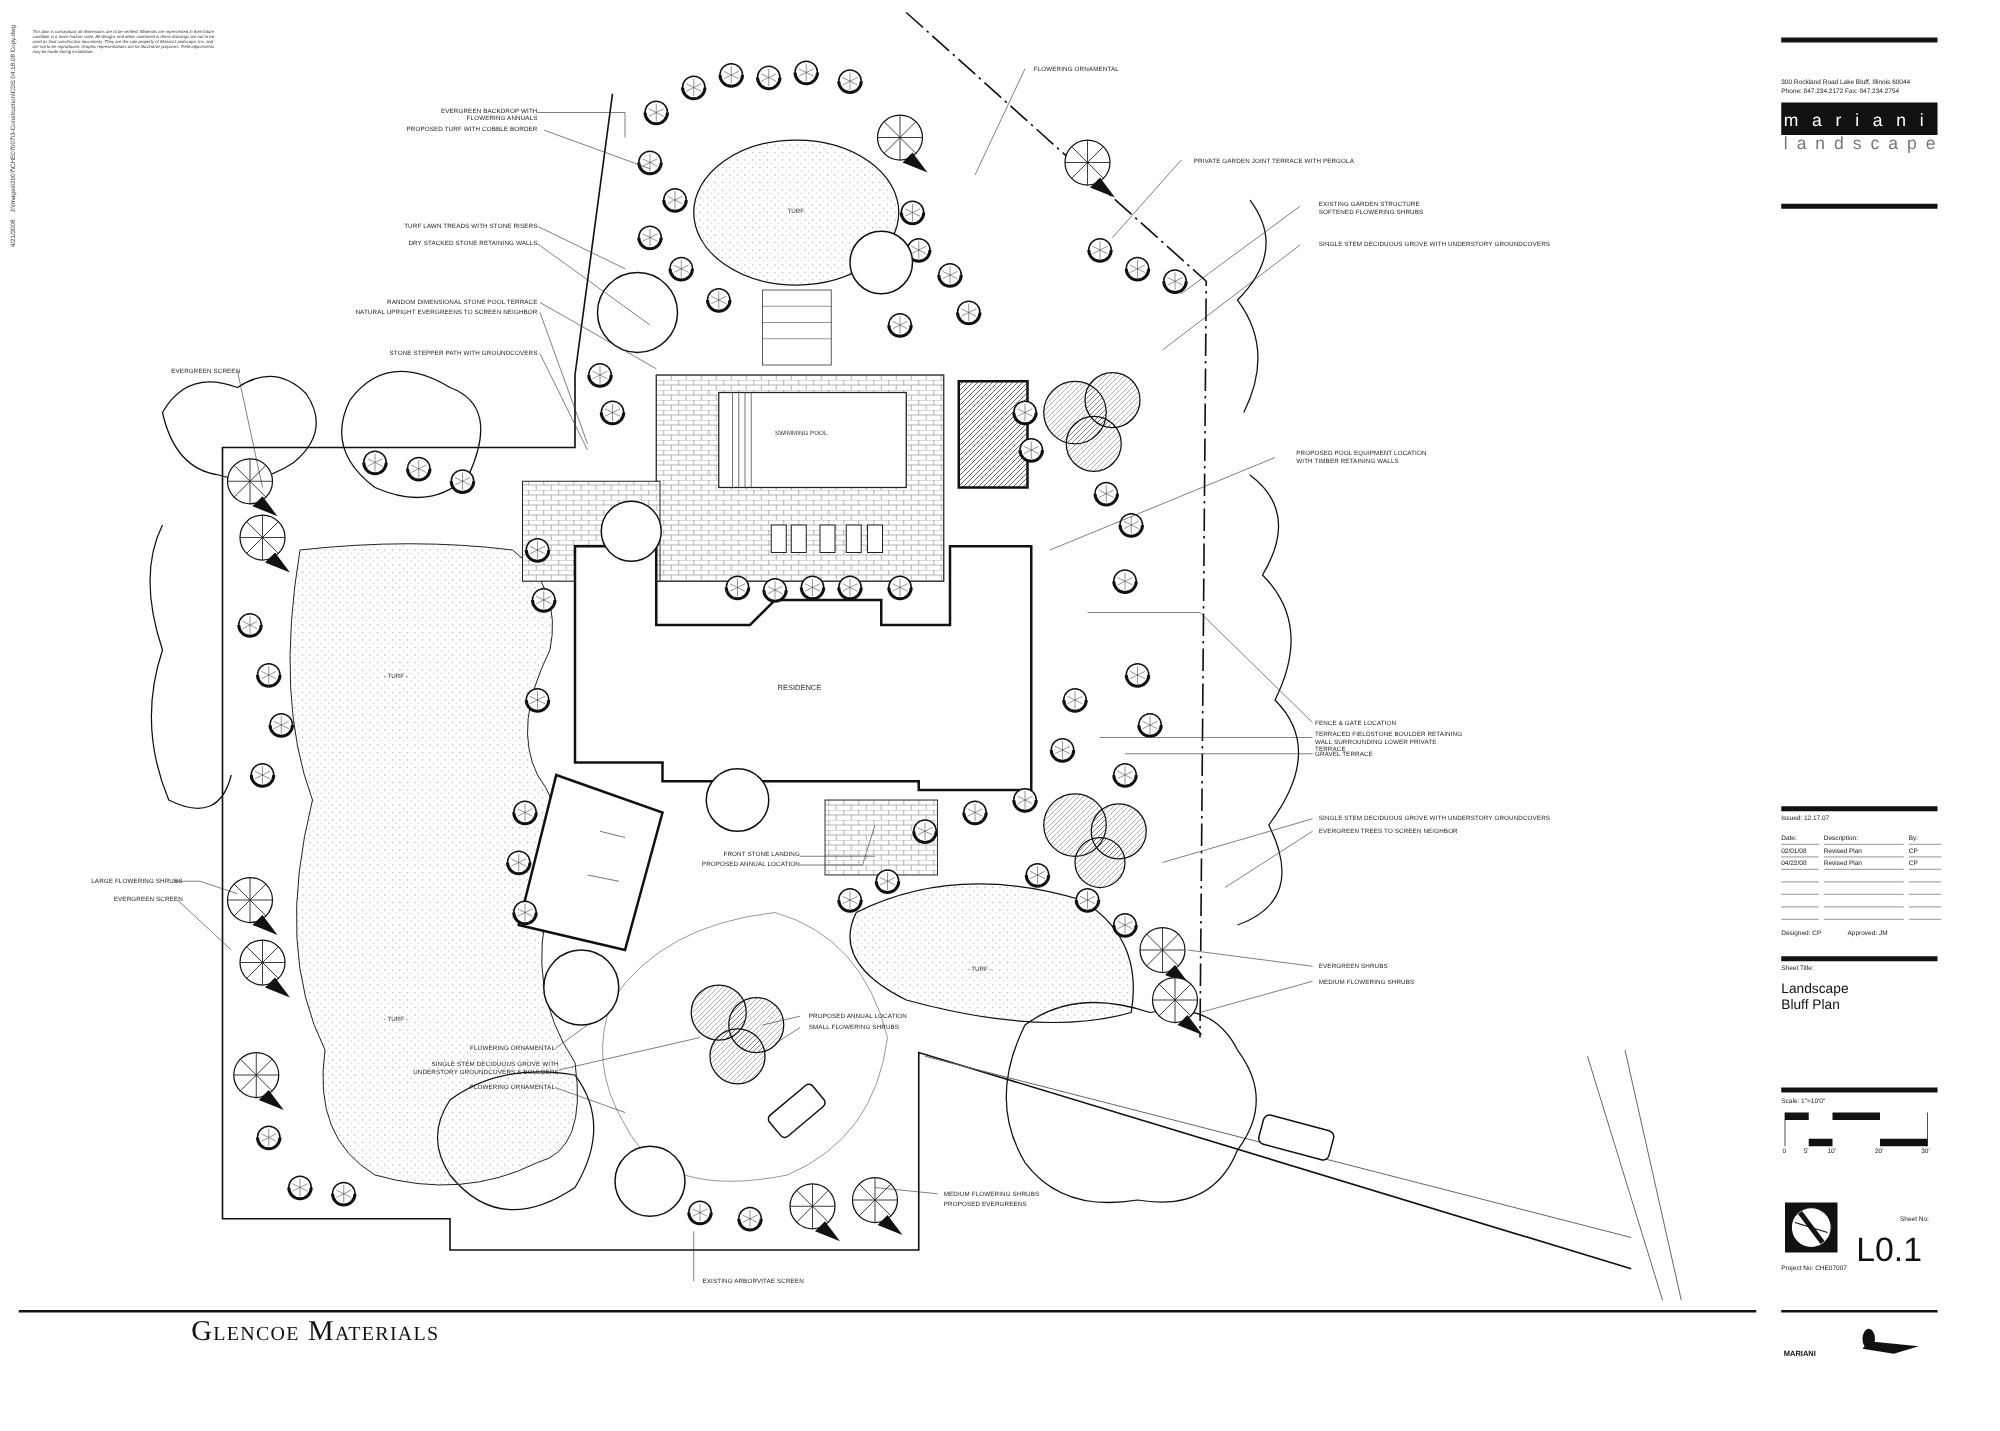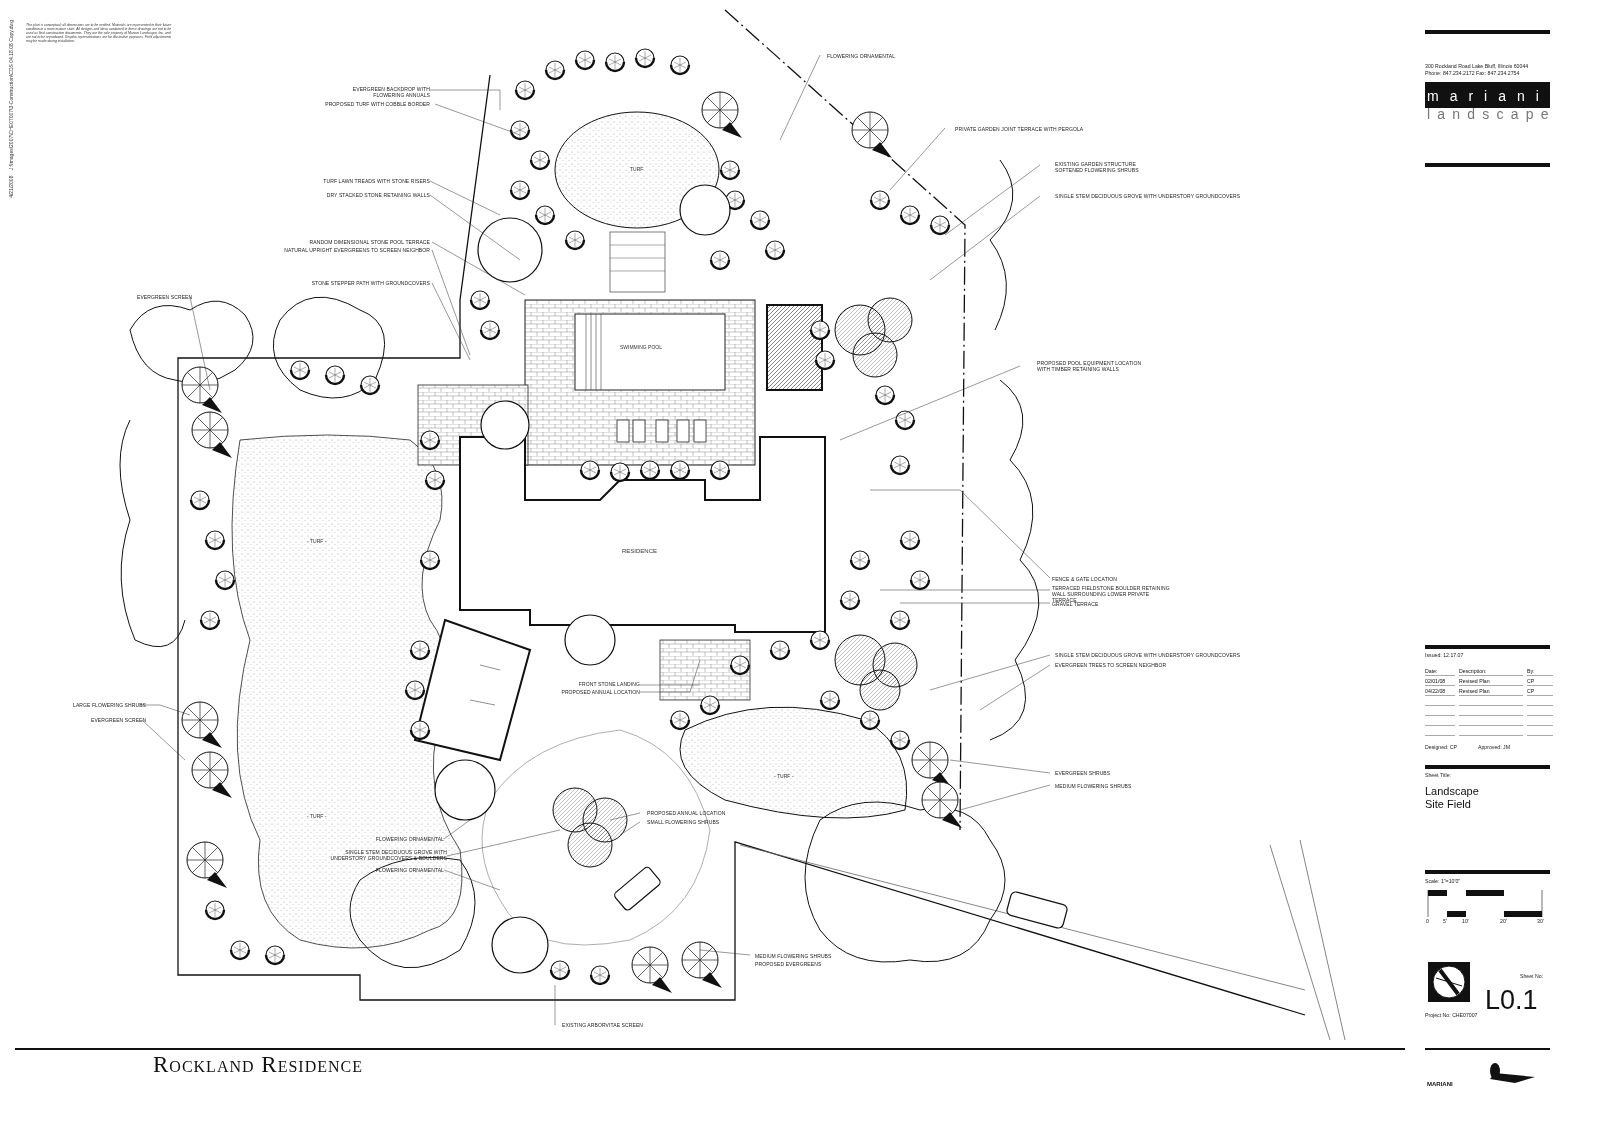--- a/index.html
+++ b/index.html
@@ -295,21 +295,21 @@
 <div class="lbl" style="left:1037px;top:360px;width:110px;white-space:normal;">PROPOSED POOL EQUIPMENT LOCATION WITH TIMBER RETAINING WALLS</div>
 <div class="lbl" style="left:1052px;top:576px;">FENCE &amp; GATE LOCATION</div>
 <div class="lbl" style="left:1052px;top:585px;width:120px;white-space:normal;">TERRACED FIELDSTONE BOULDER RETAINING WALL SURROUNDING LOWER PRIVATE TERRACE</div>
 <div class="lbl" style="left:1052px;top:601px;">GRAVEL TERRACE</div>
 <div class="lbl" style="left:1055px;top:652px;">SINGLE STEM DECIDUOUS GROVE WITH UNDERSTORY GROUNDCOVERS</div>
 <div class="lbl" style="left:1055px;top:662px;">EVERGREEN TREES TO SCREEN NEIGHBOR</div>
 <div class="lbl" style="left:1055px;top:770px;">EVERGREEN SHRUBS</div>
 <div class="lbl" style="left:1055px;top:783px;">MEDIUM FLOWERING SHRUBS</div>
 
 <div class="abs" style="left:15px;top:1048px;width:1390px;height:2px;background:#111;"></div>
-<div class="title-main">Rockland Residence</div>
+<div class="title-main">Glencoe Materials</div>
 
 <div class="bar" style="left:1425px;top:30px;width:125px;"></div>
 <div class="addr">
   <div>300 Rockland Road   Lake Bluff, Illinois 60044</div>
   <div>Phone:  847.234.2172     Fax:  847.234.2754</div>
 </div>
 <div class="logo">mariani</div>
 <div class="logo2">landscape</div>
 <div class="bar" style="left:1425px;top:163px;width:125px;"></div>
 
@@ -368,21 +368,21 @@
       </tr>
 </tbody>
   </table>
 <div class="abs small" style="left:1425px;top:744px;"><span>Designed:</span> <span>CP</span></div>
 <div class="abs small" style="left:1478px;top:744px;"><span>Approved:</span> <span>JM</span></div>
 
 <div class="bar" style="left:1425px;top:765px;width:125px;"></div>
 <div class="abs small" style="left:1425px;top:772px;">Sheet Title:</div>
 <div class="sheet-title">
   <div>Landscape</div>
-  <div>Site Field</div>
+  <div>Bluff Plan</div>
 </div>
 
 <div class="bar" style="left:1425px;top:870px;width:125px;"></div>
 <div class="abs small" style="left:1425px;top:878px;"><span>Scale:</span> <span>1"=10'0"</span></div>
 <div class="abs small" style="left:1426px;top:918px;">0</div>
 <div class="abs small" style="left:1443px;top:918px;">5'</div>
 <div class="abs small" style="left:1462px;top:918px;">10'</div>
 <div class="abs small" style="left:1500px;top:918px;">20'</div>
 <div class="abs small" style="left:1537px;top:918px;">30'</div>
 

